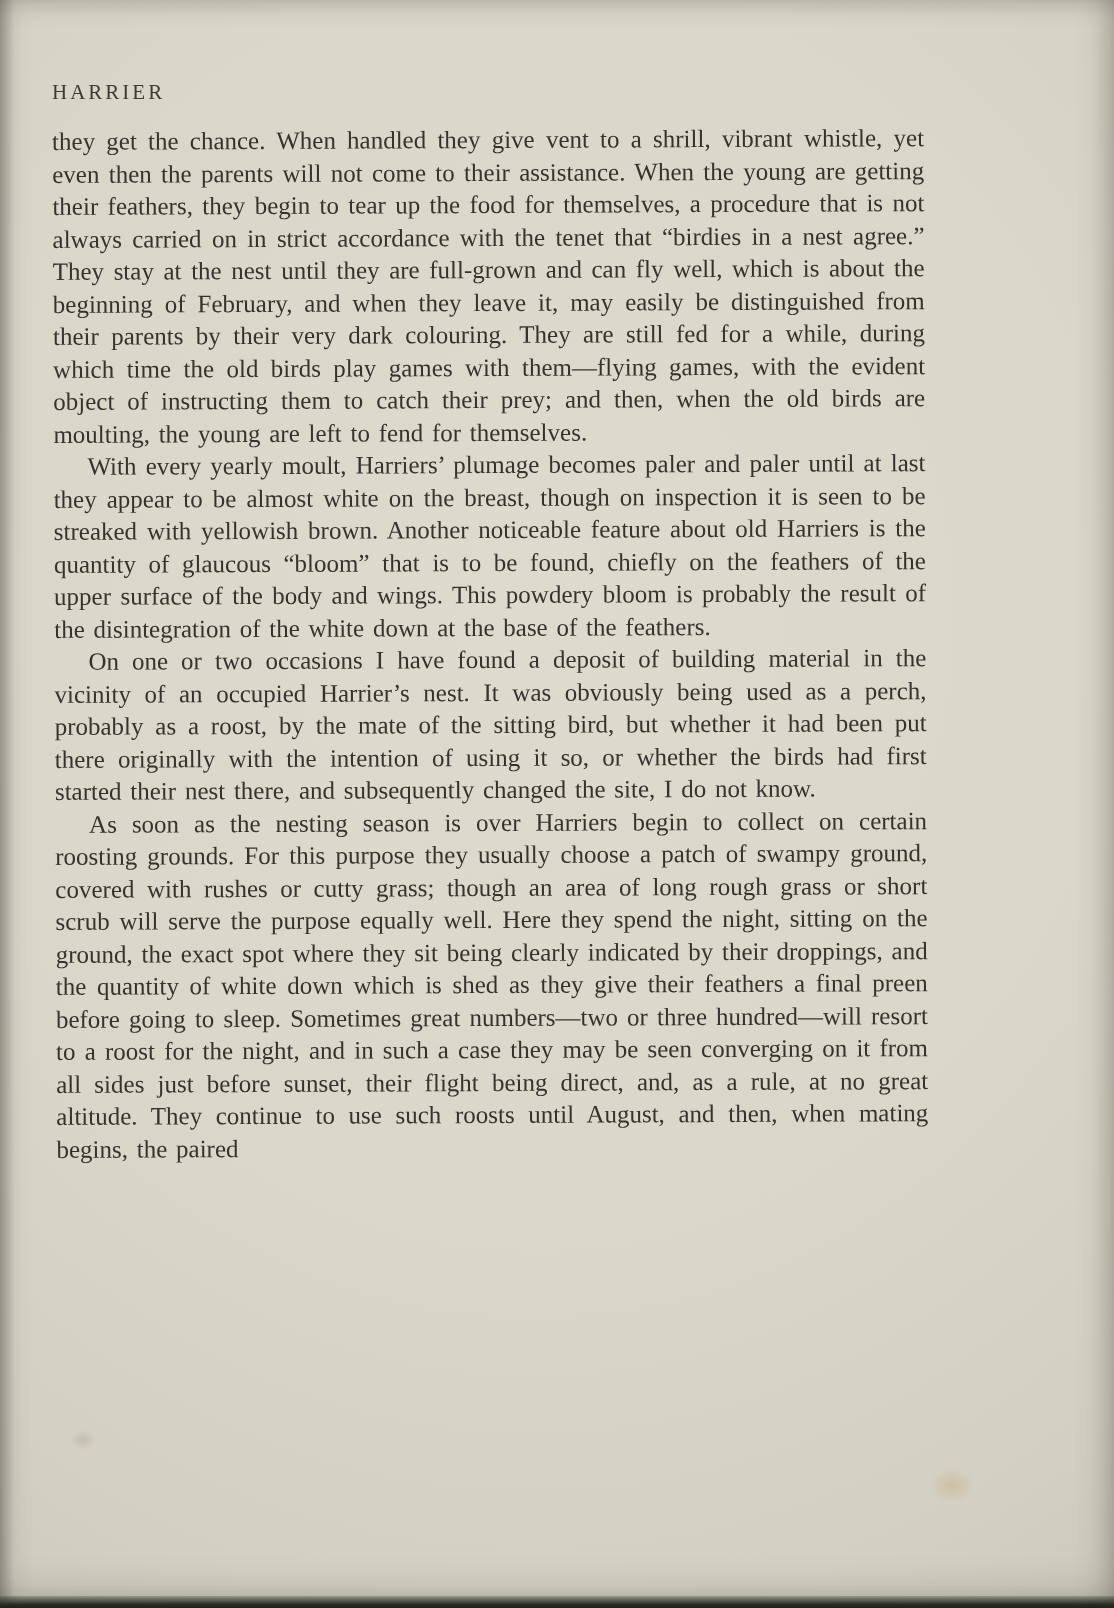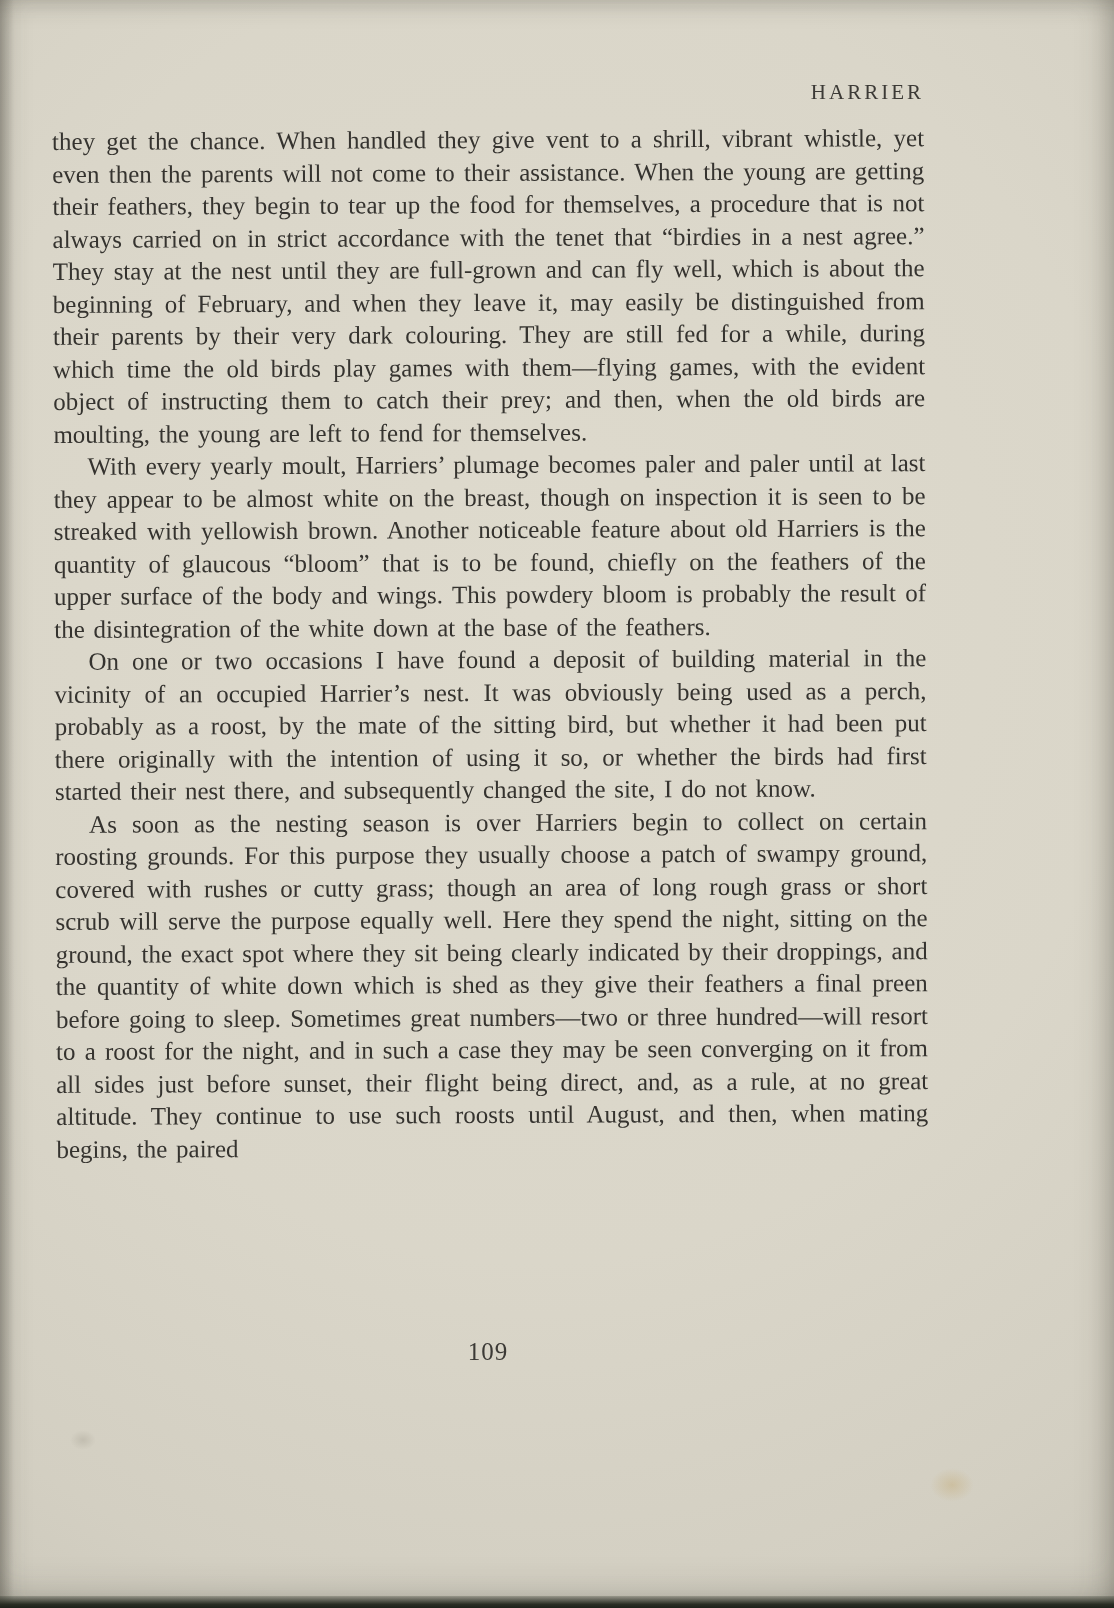--- a/index.html
+++ b/index.html
@@ -22,21 +22,21 @@
       inset 0 20px 30px -22px rgba(60,58,48,0.25),
       inset 0 -30px 40px -24px rgba(50,52,42,0.35);
     font-family: "Liberation Serif", "DejaVu Serif", serif;
     color: #383633;
   }
   .running-head {
     position: absolute;
     top: 80px;
     left: 52px;
     width: 872px;
-    text-align: right;
+    text-align: left;
     font-size: 21px;
     letter-spacing: 3px;
     color: #3c3a36;
   }
   .text-block {
     position: absolute;
     top: 124px;
     left: 52px;
     width: 872px;
     transform: rotate(-0.25deg);
@@ -108,19 +108,18 @@
 
   <div class="running-head">HARRIER</div>
 
   <div class="text-block">
     <p class="para no-indent">they get the chance. When handled they give vent to a shrill, vibrant whistle, yet even then the parents will not come to their assistance. When the young are getting their feathers, they begin to tear up the food for themselves, a procedure that is not always carried on in strict accordance with the tenet that “birdies in a nest agree.”  They stay at the nest until they are full-grown and can fly well, which is about the beginning of February, and when they leave it, may easily be distinguished from their parents by their very dark colouring. They are still fed for a while, during which time the old birds play games with them—flying games, with the evident object of instructing them to catch their prey; and then, when the old birds are moulting, the young are left to fend for themselves.</p>
     <p class="para">With every yearly moult, Harriers’ plumage becomes paler and paler until at last they appear to be almost white on the breast, though on inspection it is seen to be streaked with yellowish brown. Another noticeable feature about old Harriers is the quantity of glaucous “bloom” that is to be found, chiefly on the feathers of the upper surface of the body and wings. This powdery bloom is probably the result of the disintegration of the white down at the base of the feathers.</p>
     <p class="para">On one or two occasions I have found a deposit of building material in the vicinity of an occupied Harrier’s nest. It was obviously being used as a perch, probably as a roost, by the mate of the sitting bird, but whether it had been put there originally with the intention of using it so, or whether the birds had first started their nest there, and subsequently changed the site, I do not know.</p>
     <p class="para">As soon as the nesting season is over Harriers begin to collect on certain roosting grounds. For this purpose they usually choose a patch of swampy ground, covered with rushes or cutty grass; though an area of long rough grass or short scrub will serve the purpose equally well. Here they spend the night, sitting on the ground, the exact spot where they sit being clearly indicated by their droppings, and the quantity of white down which is shed as they give their feathers a final preen before going to sleep. Sometimes great numbers—two or three hundred—will resort to a roost for the night, and in such a case they may be seen converging on it from all sides just before sunset, their flight being direct, and, as a rule, at no great altitude. They continue to use such roosts until August, and then, when mating begins, the paired</p>
   </div>
 
-  <div class="page-number">109</div>
 
   <div class="stain stain-1"></div>
   <div class="stain stain-2"></div>
   <div class="bottom-edge"></div>
 
 </div>
 
 </body></html>

